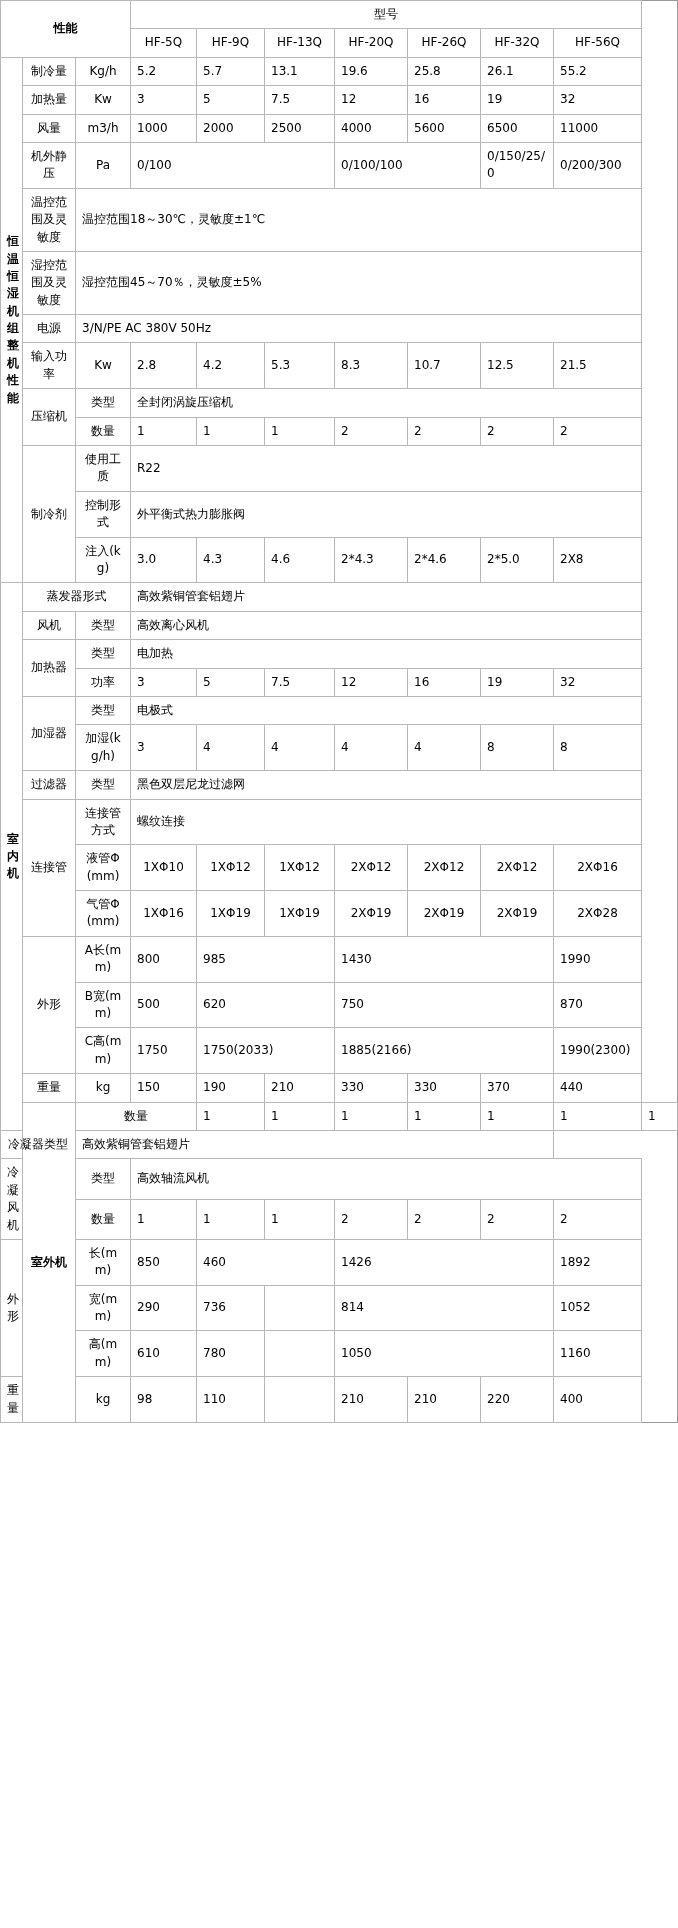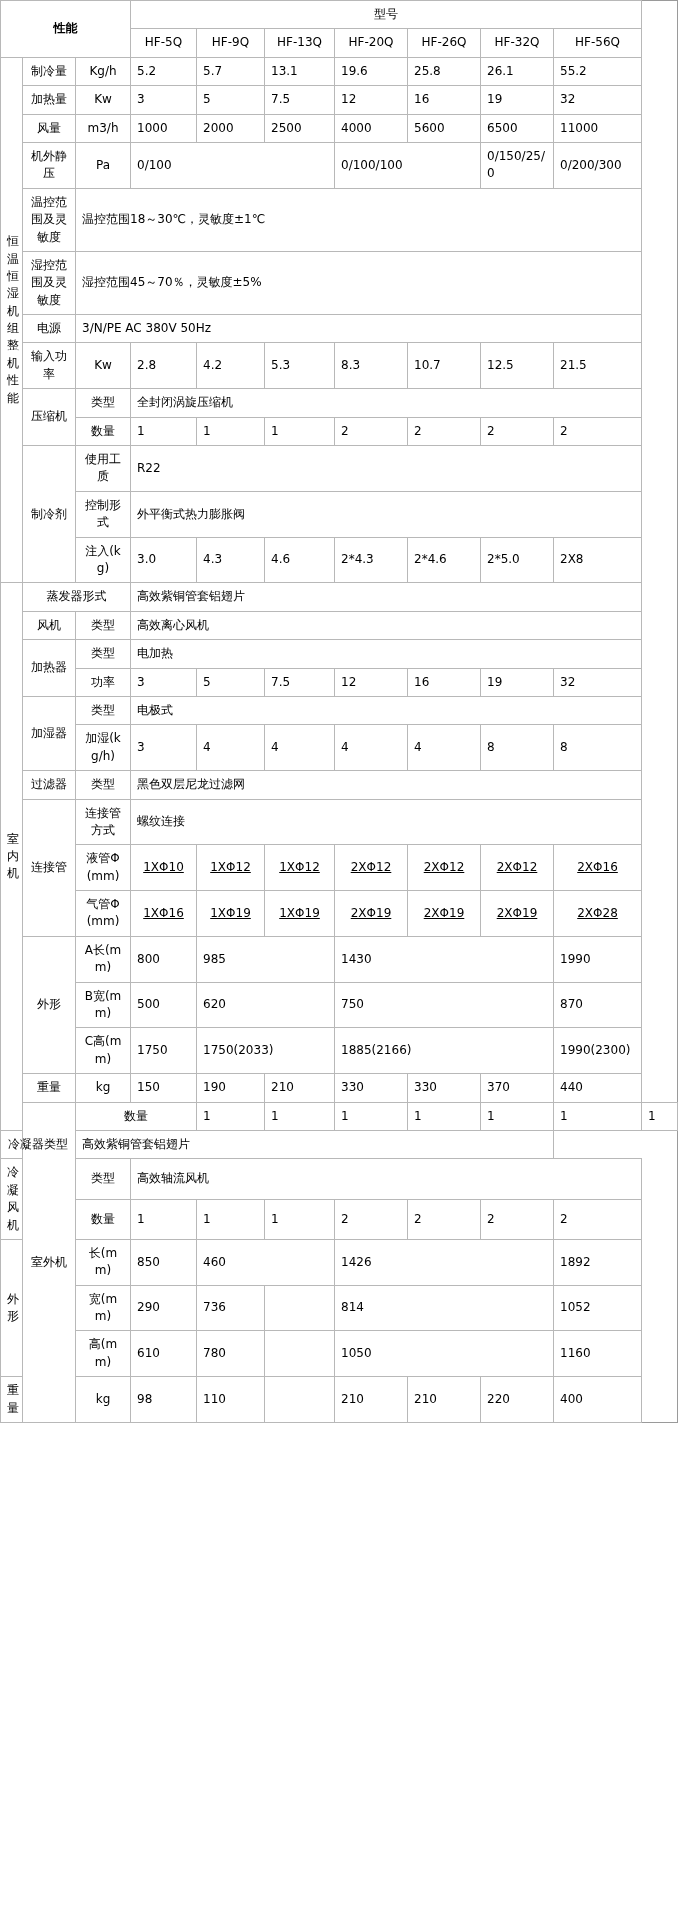--- a/index.html
+++ b/index.html
@@ -20,26 +20,26 @@
   }
   #spec-table td {
     border: 1px solid #b8b8b8;
     font-size: 12px;
     line-height: 1.45;
     padding: 5px 6px;
     vertical-align: middle;
     word-break: break-all;
     background: #ffffff;
   }
-  .c-ctr { text-align: center; text-decoration: underline; }
+  .c-ctr { text-align: center; }
   .c-left { text-align: left; padding-left: 9px; }
   .lbl { text-align: center; }
   .grp {
     text-align: center;
-    font-weight: normal;
+    font-weight: bold;
     font-size: 12px;
     padding: 2px 1px;
     line-height: 1.5;
     word-break: break-all;
     margin-left: 35px;
   }
   .hdr-perf {
     text-align: center;
     font-weight: bold;
     font-size: 13px;

